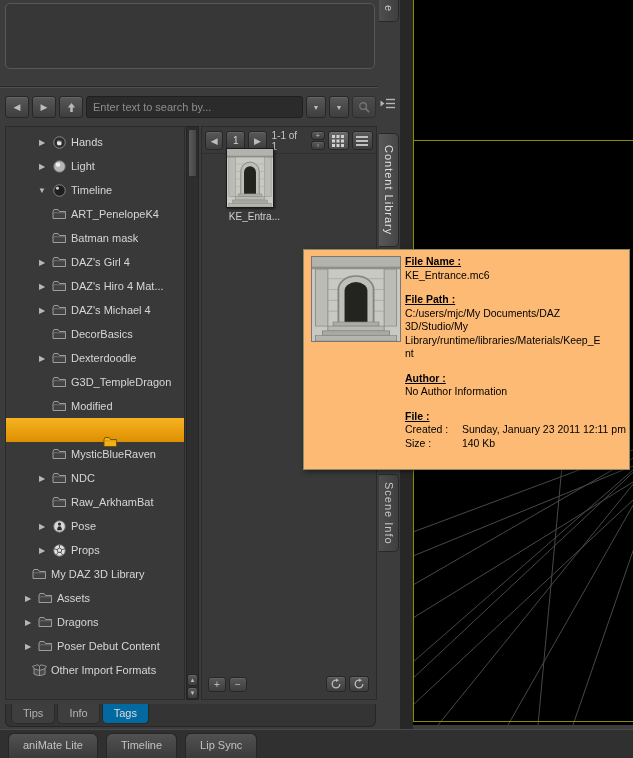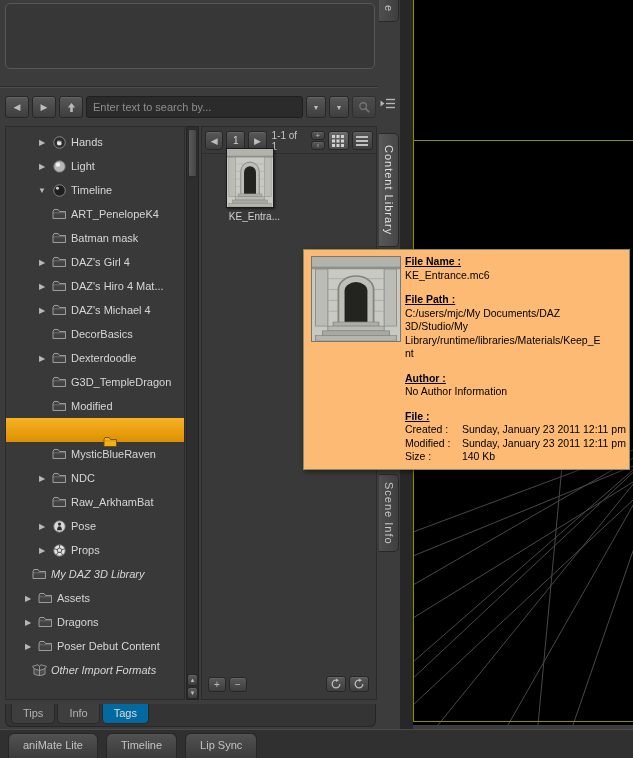--- a/index.html
+++ b/index.html
@@ -28,21 +28,21 @@
                   border-radius:3px; color:#cfcfcf; padding:0 6px; font-size:11px; outline:none; }
   .search-input::placeholder { color:#8e8e8e; }
   .dock-icon { position:absolute; left:380px; top:97px; width:17px; height:15px; }
 
   
   .tree-panel { position:absolute; left:5px; top:126px; width:180px; height:574px;
                 overflow:hidden; padding-top:3px; }
   .tree-row { height:24px; display:flex; align-items:center; gap:4px; font-size:11px;
               color:#d6d6d6; white-space:nowrap; }
   .tree-row.selected { background:linear-gradient(#f7b322,#dd8f00); color:#151515;flex-direction:column; }
-  .ind-0 { padding-left:10px;font-style:italic; }
+  .ind-0 { padding-left:10px; }
   .ind-1 { padding-left:16px; }
   .ind-2 { padding-left:30px; }
   .tree-arrow { width:12px; text-align:center; font-size:8px; color:#b8b8b8; flex:0 0 12px; }
   .selected .tree-arrow { color:#3a2a00; }
   .tree-icon { width:15px; height:14px; display:flex; align-items:center; justify-content:center; flex:0 0 15px; }
   .tree-label { overflow:hidden; }
 
   
   .tree-scrollbar { position:absolute; left:186px; top:126px; width:13px; height:574px;
                     background:#2e2e2e; border:1px solid #242424; }
@@ -545,23 +545,19 @@
       <div class="tt-head">File Path :</div>
       <div class="tt-path">C:/users/mjc/My Documents/DAZ 3D/Studio/My Library/runtime/libraries/Materials/Keep_Ent</div>
       <div class="tt-head">Author :</div>
       <div>No Author Information</div>
       <div class="tt-head">File :</div>
       <div class="file-row">
         <span class="fr-label">Created :</span>
         <span>Sunday, January 23 2011 12:11 pm</span>
       </div>
       <div class="file-row">
-        <span class="fr-label">Modified :</span>
-        <span>Sunday, January 23 2011 12:11 pm</span>
-      </div>
-      <div class="file-row">
         <span class="fr-label">Size :</span>
         <span>140 Kb</span>
       </div>
     </div>
   </div>
 
 </div>
 
 </body></html>

